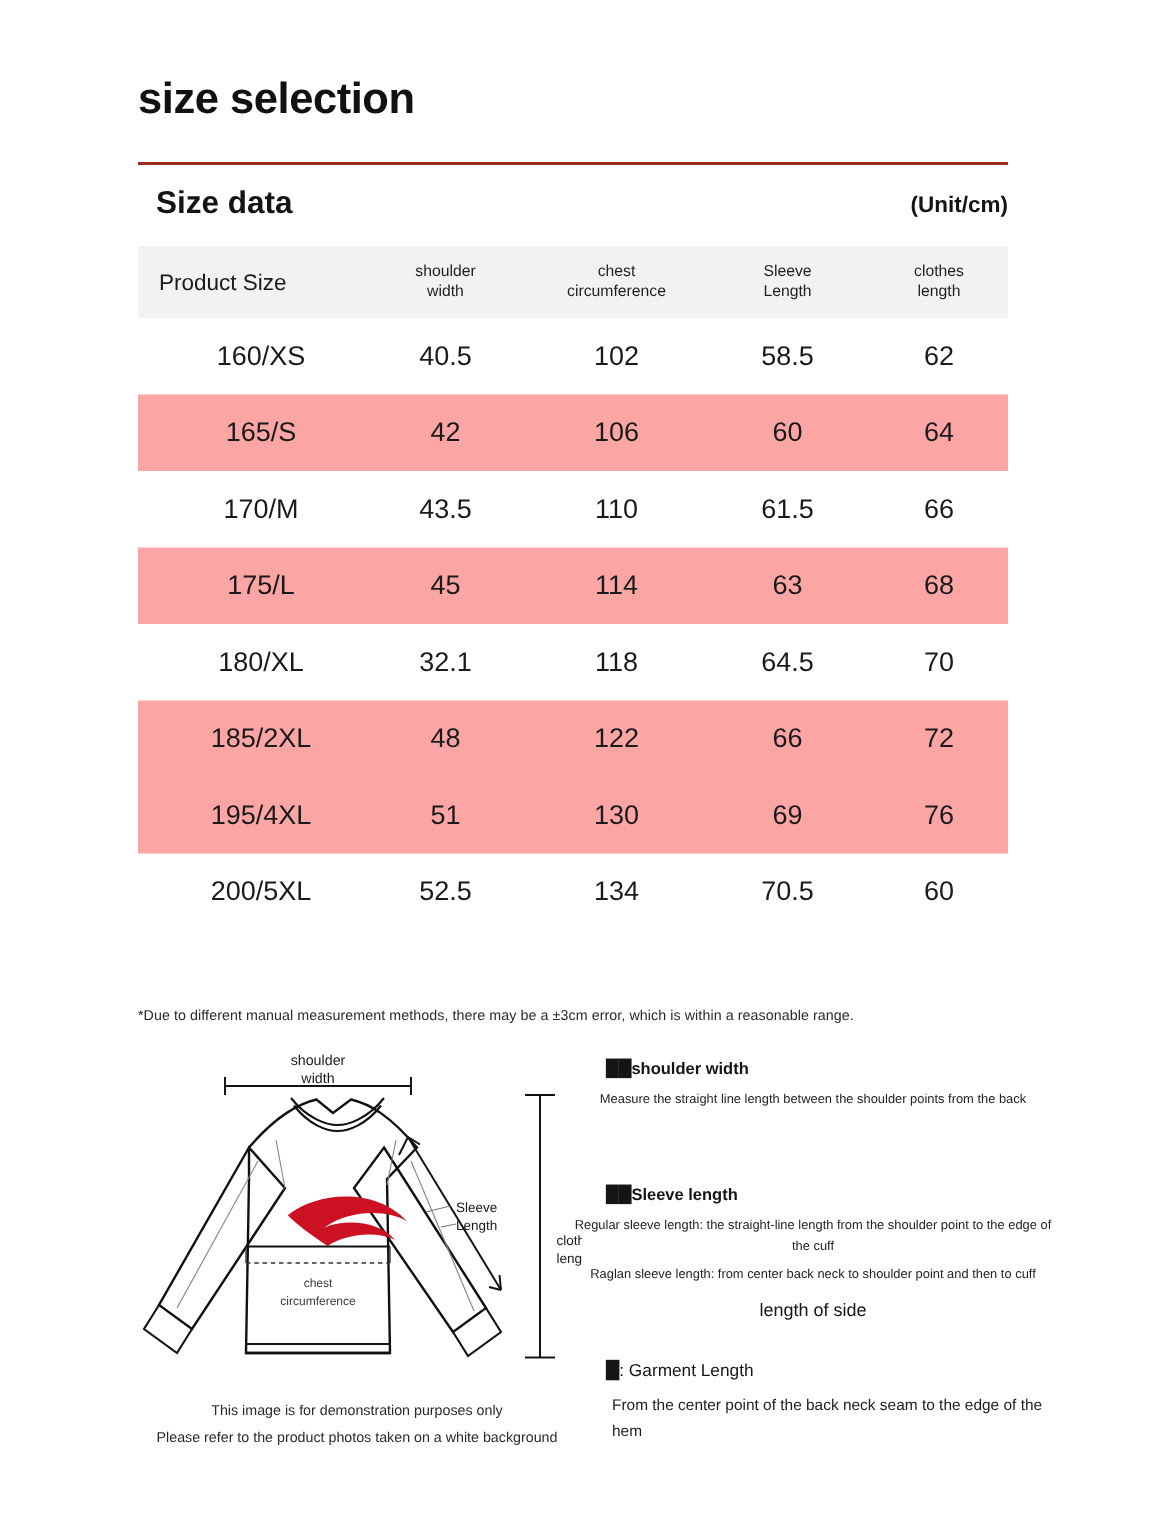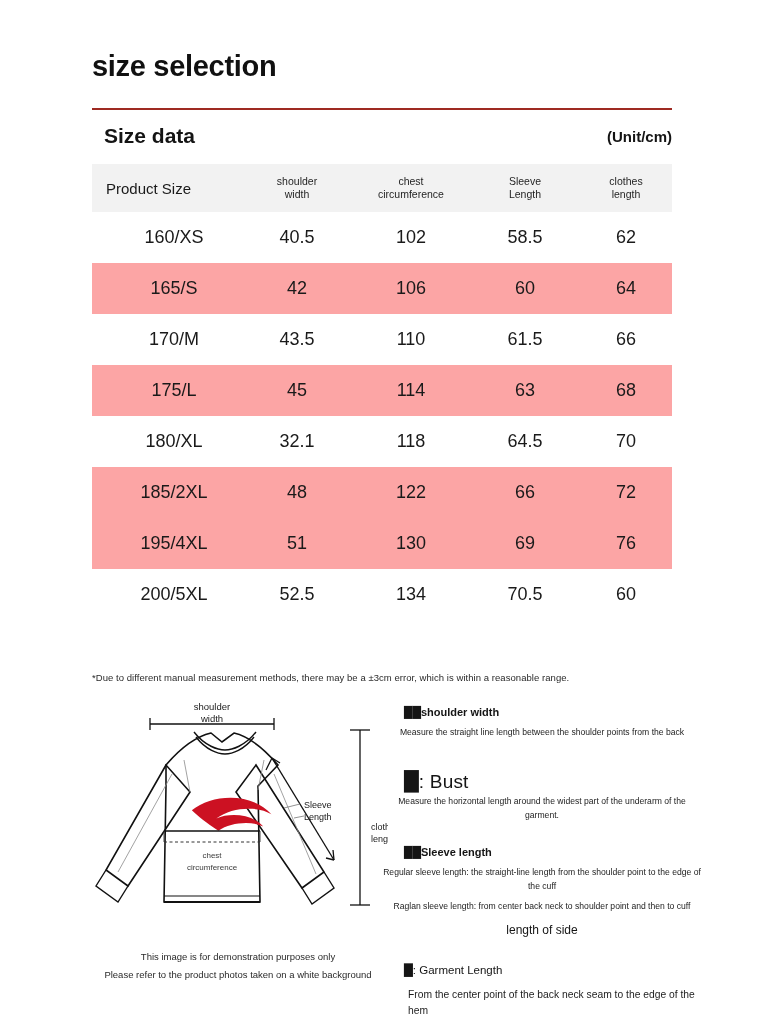--- a/index.html
+++ b/index.html
@@ -121,21 +121,21 @@
     left: 88px;
     top: 700px;
     width: 300px;
     height: 310px;
   }
   .diagram-svg { display: block; }
 
   .demo-note {
     position: absolute;
     left: 0;
-    top: 248px;
+    top: 232px;
     width: 300px;
     text-align: center;
     font-size: 9.5px;
     line-height: 1.9;
     color: #2a2a2a;
   }
 
   .guide {
     position: absolute;
     left: 382px;
@@ -380,24 +380,20 @@
 
   <div class="guide">
 
     <div class="guide-block">
       <div class="g-head"><span class="tofu">██</span><span>shoulder width</span></div>
       <div class="g-body c">Measure the straight line length between the shoulder points from the back</div>
     </div>
 
     <div class="sp-1"></div>
 
-    <div class="guide-block">
-      <div class="g-head-big"><span class="tofu">█</span><span>: Bust</span></div>
-      <div class="g-body c">Measure the horizontal length around the widest part of the underarm of the garment.</div>
-    </div>
 
     <div class="sp-2"></div>
 
     <div class="guide-block">
       <div class="g-head"><span class="tofu">██</span><span>Sleeve length</span></div>
       <div class="g-body c">Regular sleeve length: the straight-line length from the shoulder point to the edge of the cuff</div>
       <div class="g-body c" style="margin-top:6px;">Raglan sleeve length: from center back neck to shoulder point and then to cuff</div>
       <div class="g-big">length of side</div>
     </div>
 

